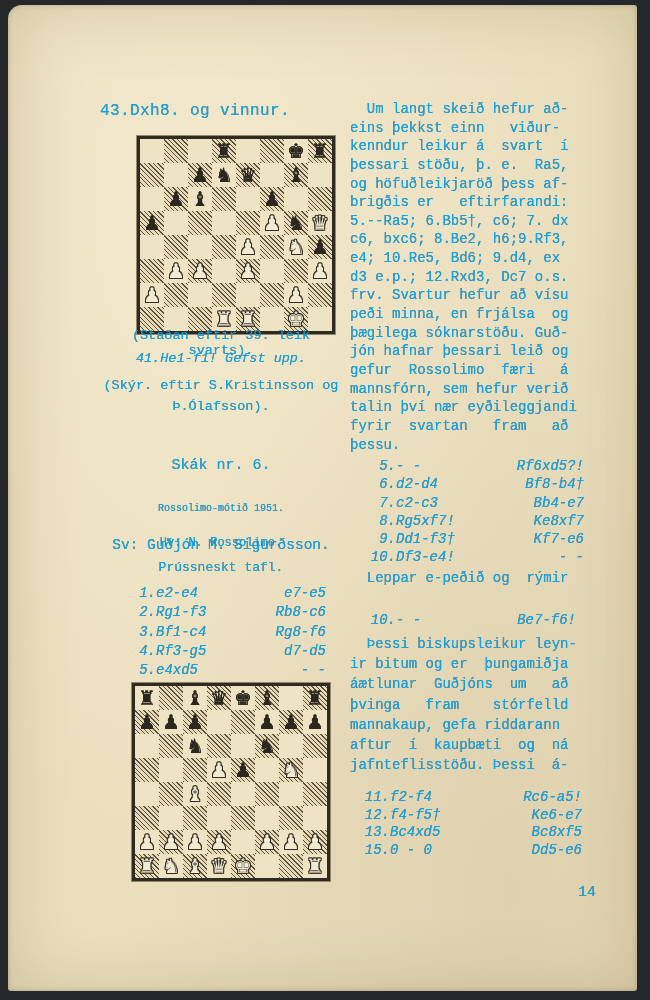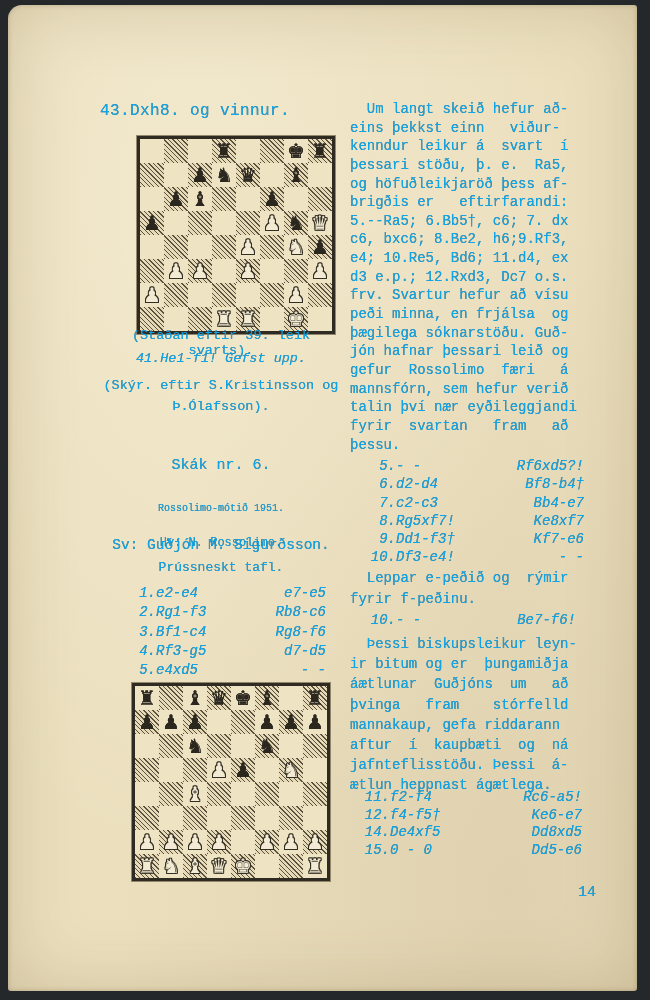--- a/index.html
+++ b/index.html
@@ -372,21 +372,21 @@
 
 <div class="blk p1">
     <div class="line">  Um langt skeið hefur að-</div>
     <div class="line">eins þekkst einn   viður-</div>
     <div class="line">kenndur leikur á  svart  í</div>
     <div class="line">þessari stöðu, þ. e.  Ra5,</div>
     <div class="line">og höfuðleikjaröð þess af-</div>
     <div class="line">brigðis er   eftirfarandi:</div>
     <div class="line">5.--Ra5; 6.Bb5†, c6; 7. dx</div>
     <div class="line">c6, bxc6; 8.Be2, h6;9.Rf3,</div>
-    <div class="line">e4; 10.Re5, Bd6; 11.d4, ex</div>
+    <div class="line">e4; 10.Re5, Bd6; 9.d4, ex</div>
     <div class="line">d3 e.p.; 12.Rxd3, Dc7 o.s.</div>
     <div class="line">frv. Svartur hefur að vísu</div>
     <div class="line">peði minna, en frjálsa  og</div>
     <div class="line">þægilega sóknarstöðu. Guð-</div>
     <div class="line">jón hafnar þessari leið og</div>
     <div class="line">gefur  Rossolimo  færi   á</div>
     <div class="line">mannsfórn, sem hefur verið</div>
     <div class="line">talin því nær eyðileggjandi</div>
     <div class="line">fyrir  svartan   fram   að</div>
     <div class="line">þessu.</div>
@@ -418,54 +418,52 @@
       <span class="mb">Kf7-e6</span>
     </div>
     <div class="mrow">
       <span class="mn">10.</span>
       <span class="mtext">Df3-e4!</span>
       <span class="mb">- -</span>
     </div>
   </div>
 <div class="blk p2">
     <div class="line">  Leppar e-peðið og  rýmir</div>
-    <div class="line">fyrir f-peðinu.</div>
   </div>
 <div class="blk movelist m10">
     <div class="mrow">
       <span class="mn">10.</span>
       <span class="mtext">- -</span>
       <span class="mb">Be7-f6!</span>
     </div>
   </div>
 <div class="blk p3">
     <div class="line">  Þessi biskupsleikur leyn-</div>
     <div class="line">ir bitum og er  þungamiðja</div>
     <div class="line">áætlunar  Guðjóns  um   að</div>
     <div class="line">þvinga   fram    stórfelld</div>
     <div class="line">mannakaup, gefa riddarann</div>
     <div class="line">aftur  í  kaupbæti  og  ná</div>
     <div class="line">jafnteflisstöðu. Þessi  á-</div>
-    <div class="line">ætlun heppnast ágætlega.</div>
   </div>
 <div class="blk movelist mlist3">
     <div class="mrow">
       <span class="mn">11.</span>
       <span class="mtext">f2-f4</span>
       <span class="mb">Rc6-a5!</span>
     </div>
     <div class="mrow">
       <span class="mn">12.</span>
       <span class="mtext">f4-f5†</span>
       <span class="mb">Ke6-e7</span>
     </div>
     <div class="mrow">
-      <span class="mn">14.</span>
-      <span class="mtext">De4xf5</span>
-      <span class="mb">Dd8xd5</span>
+      <span class="mn">13.</span>
+      <span class="mtext">Bc4xd5</span>
+      <span class="mb">Bc8xf5</span>
     </div>
     <div class="mrow">
       <span class="mn">15.</span>
       <span class="mtext">0 - 0</span>
       <span class="mb">Dd5-e6</span>
     </div>
   </div>
 
 <div class="blk page-number">14</div>
 

